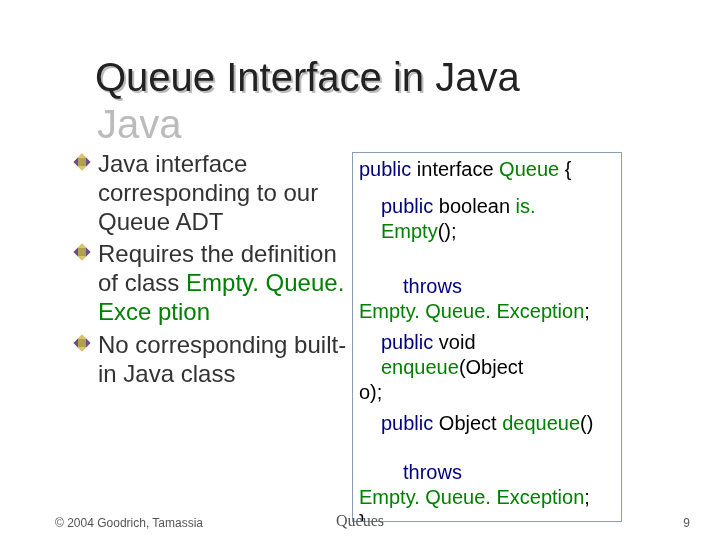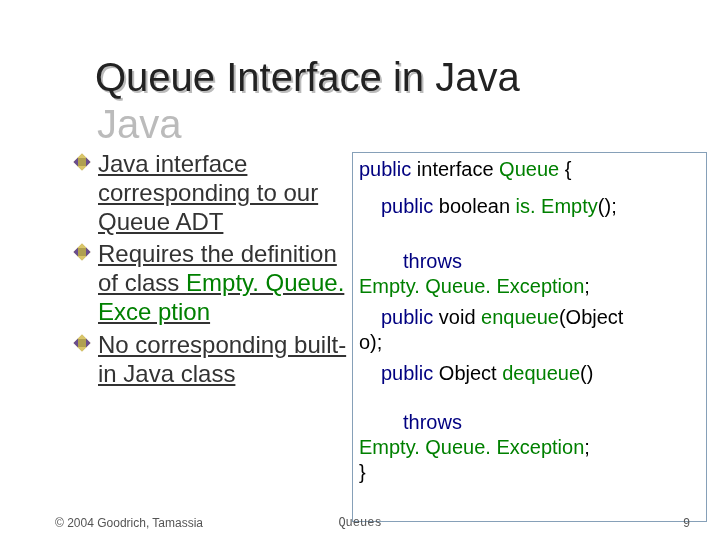--- a/index.html
+++ b/index.html
@@ -40,39 +40,38 @@
     width: 270px;
     font-family: "Comic Sans MS", "Trebuchet MS", cursive, sans-serif;
     font-size: 24px;
     line-height: 1.2;
     color: #333;
   }
   .bullet-item {
     position: relative;
     padding-left: 18px;
     margin-bottom: 4px;
-    text-decoration: underline;
   }
   .bullet-mark {
     position: absolute;
     left: -4px;
     top: 6px;
     width: 12px;
     height: 12px;
     background:
       linear-gradient(135deg, #d9c56a 25%, transparent 25%, transparent 75%, #d9c56a 75%),
       linear-gradient(45deg, #6a4d8f 25%, transparent 25%, transparent 75%, #6a4d8f 75%);
     background-color: #b0a050;
     transform: rotate(45deg);
   }
   .code-box {
     position: absolute;
     left: 352px;
     top: 152px;
-    width: 355px;
+    width: 270px;
     height: 370px;
     border: 1px solid #86a0b8;
     padding: 4px 6px;
     font-family: Arial, sans-serif;
     font-size: 20px;
     line-height: 1.25;
     overflow: hidden;
     box-sizing: border-box;
   }
   .kw { color: #000080; } 
@@ -83,22 +82,22 @@
     bottom: 10px;
     font-size: 12px;
     font-family: "Comic Sans MS", cursive, sans-serif;
     color: #555;
   }
   .foot-center {
     position: absolute;
     left: 50%;
     transform: translateX(-50%);
     bottom: 10px;
-    font-size: 12px;
-    font-family: Liberation Mono, monospace;
+    font-size: 16px;
+    font-family: Liberation Serif, serif;
     color: #555;
   }
   .foot-num {
     position: absolute;
     right: 30px;
     bottom: 10px;
     font-size: 12px;
     font-family: "Comic Sans MS", cursive, sans-serif;
     color: #555;
   }

